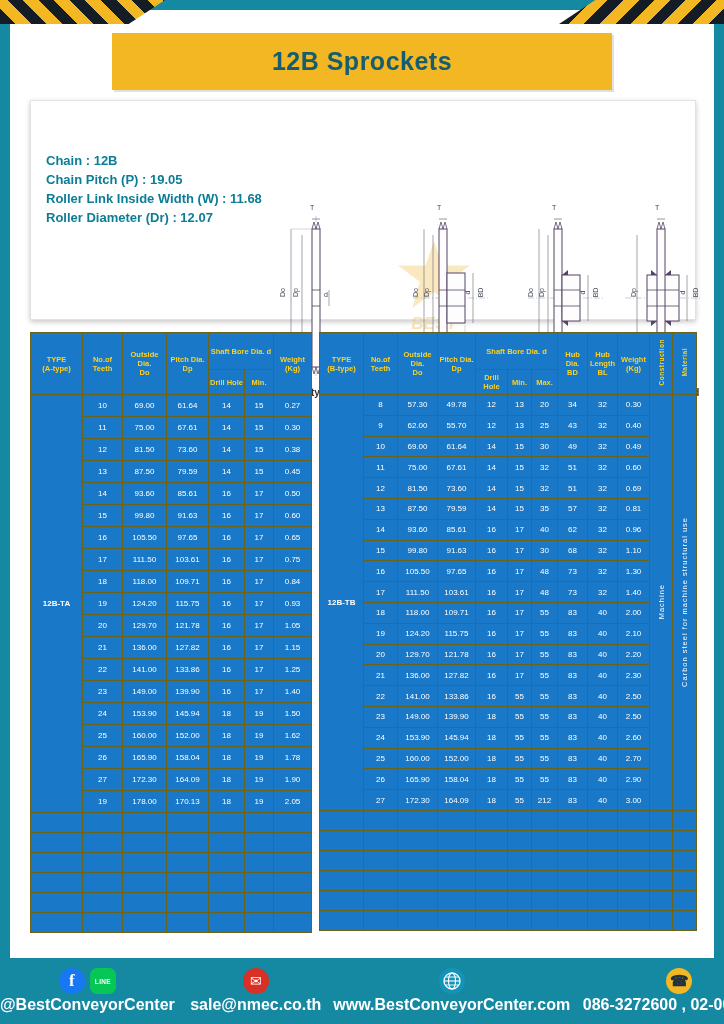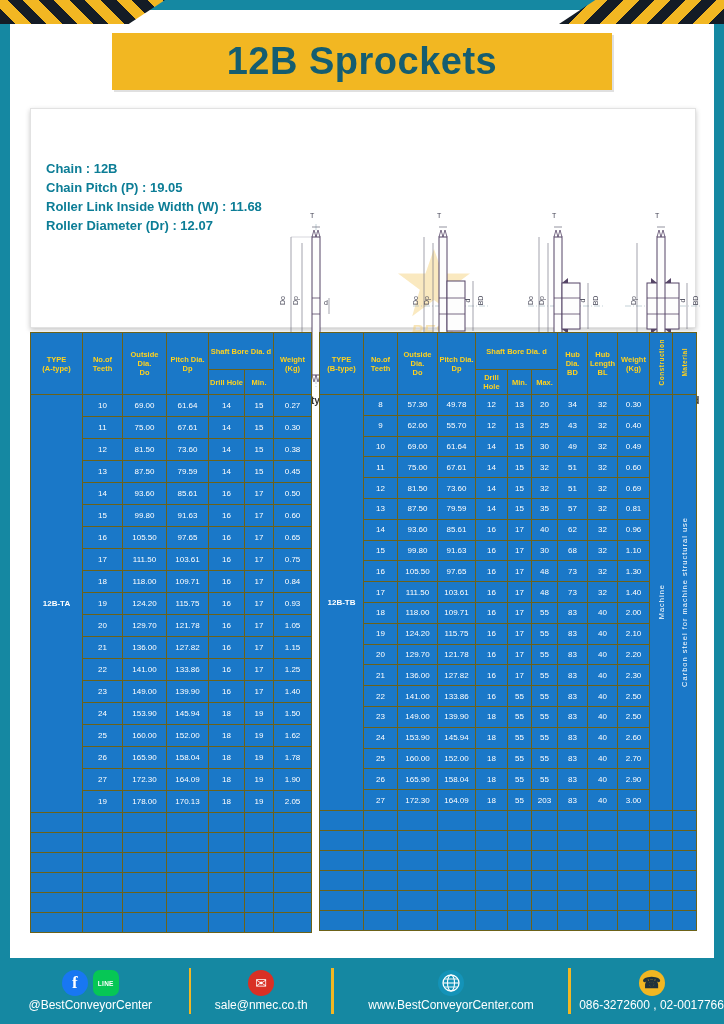--- a/index.html
+++ b/index.html
@@ -8,23 +8,23 @@
   .frame-top,.frame-left,.frame-right,.footer-band{position:absolute;background:#1588a2;}
   .frame-top{top:0;left:0;right:0;height:10px;}
   .frame-left{top:0;left:0;bottom:0;width:10px;}
   .frame-right{top:0;right:0;bottom:0;width:10px;}
   
   .hazard{position:absolute;top:0;height:24px;width:165px;background:repeating-linear-gradient(45deg,#141c26 0 11px,#f2b722 11px 22px);}
   .hazard.left{left:0;clip-path:polygon(0 0,100% 0,78% 100%,0 100%);}
   .hazard.right{right:0;background:repeating-linear-gradient(-45deg,#141c26 0 11px,#f2b722 11px 22px);clip-path:polygon(22% 0,100% 0,100% 100%,0 100%);}
   
   .title-banner{position:absolute;left:112px;top:33px;width:500px;height:57px;background:#f2b722;display:flex;align-items:center;justify-content:center;box-shadow:2px 2px 0 rgba(0,0,0,.12);}
-  .title-banner span{font-size:38px;font-weight:800;color:#155d70;letter-spacing:.5px;}
+  .title-banner span{font-size:25px;font-weight:800;color:#155d70;letter-spacing:.5px;}
   
-  .spec-box{position:absolute;left:30px;top:108px;width:664px;height:218px;background:#fff;border:1px solid #e2e2e2;box-shadow:0 2px 5px rgba(0,0,0,.22);}
+  .spec-box{position:absolute;left:30px;top:100px;width:664px;height:218px;background:#fff;border:1px solid #e2e2e2;box-shadow:0 2px 5px rgba(0,0,0,.22);}
   .spec-lines{position:absolute;left:15px;top:50px;}
   .spec-lines div{font-size:13px;font-weight:700;color:#0c7d96;line-height:19px;white-space:nowrap;}
   
   .watermark{position:absolute;left:318px;top:138px;width:170px;opacity:.55;z-index:0;text-align:center;pointer-events:none;}
   .watermark .wm-text{font-size:17px;font-weight:800;font-style:italic;color:#f2cf7e;line-height:18px;}
   
   .drawing{position:absolute;top:112px;width:80px;height:170px;z-index:1;}
   .drawing svg{position:absolute;left:0;top:0;}
   .dim-label{position:absolute;font-size:7px;color:#445;}
   .dim-label.rot{transform:rotate(-90deg);}
@@ -44,21 +44,21 @@
   .table-a tbody tr{height:22px;}
   .table-b tbody tr{height:20.8px;}
   .table-a tbody tr.empty,.table-b tbody tr.empty{height:20px;}
   td.type-cell{font-weight:700;font-size:9px;}
   .vtext{writing-mode:vertical-rl;transform:rotate(180deg);display:inline-block;font-size:6.5px;letter-spacing:.5px;max-height:100%;}
   td .vtext{font-size:7.5px;letter-spacing:1px;}
   
   .footer-band{left:0;right:0;bottom:0;height:66px;display:flex;align-items:center;z-index:2;}
   .footer-sec{display:flex;flex-direction:column;align-items:center;justify-content:center;gap:2px;}
   .footer-sec .icons{display:flex;gap:5px;align-items:center;}
-  .footer-sec .ftext{color:#fff;font-weight:400;font-size:12px;white-space:nowrap;}
+  .footer-sec .ftext{color:#fff;font-weight:700;font-size:16px;white-space:nowrap;}
   .fdiv{width:3px;height:46px;background:#f2b722;margin:0 8px;}
   .cicon{width:26px;height:26px;border-radius:50%;display:flex;align-items:center;justify-content:center;color:#fff;font-weight:800;}
   .fb{background:#1877f2;font-size:17px;font-family:"Liberation Serif",serif;}
   .line-ic{background:#06c755;border-radius:7px;font-size:6.5px;letter-spacing:.3px;}
   .mail{background:#d93025;font-size:14px;font-weight:400;}
   .globe{background:#1493b8;}
   .phone{background:#f2b722;color:#20323c;font-size:15px;}
   .sec1{width:190px;}.sec2{width:130px;}.sec3{width:230px;}.sec4{flex:1;}
 </style>
 </head>
@@ -683,21 +683,21 @@
           <td>83</td>
           <td>40</td>
           <td>2.90</td>
         </tr>
         <tr>
           <td>27</td>
           <td>172.30</td>
           <td>164.09</td>
           <td>18</td>
           <td>55</td>
-          <td>203</td>
+          <td>212</td>
           <td>83</td>
           <td>40</td>
           <td>3.00</td>
         </tr>
         <tr class="empty">
           <td></td>
           <td></td>
           <td></td>
           <td></td>
           <td></td>

